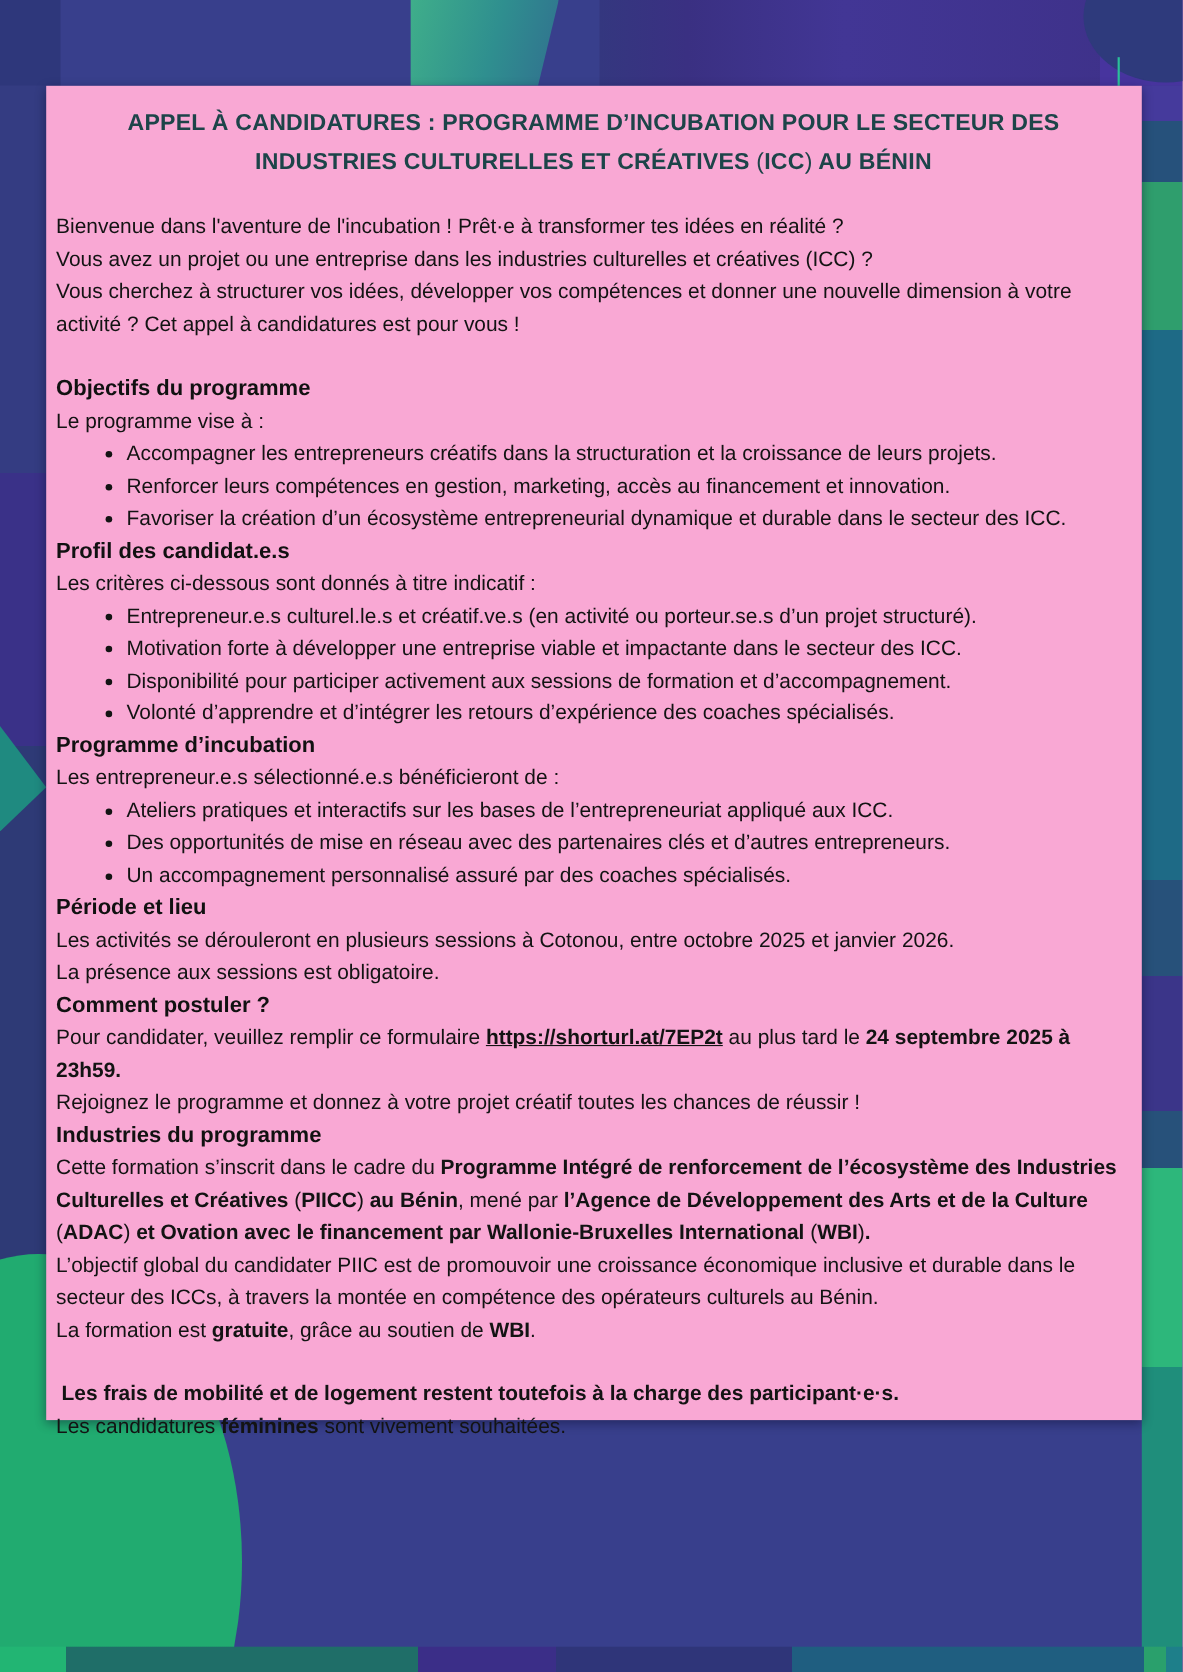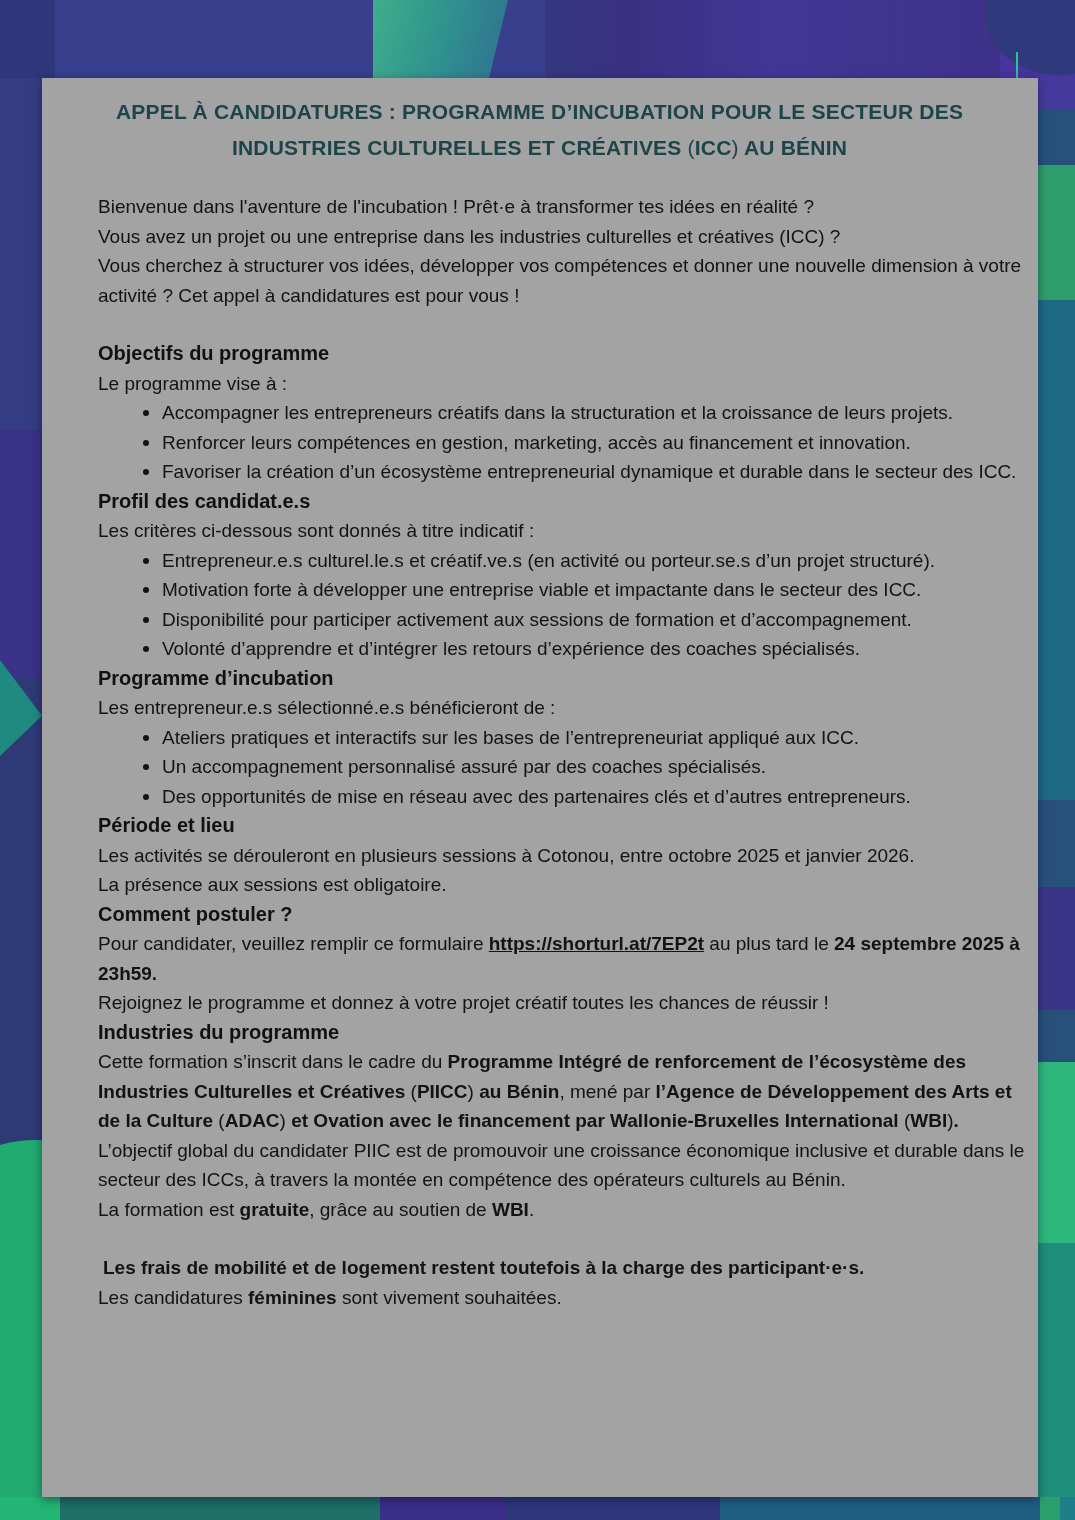--- a/index.html
+++ b/index.html
@@ -60,32 +60,32 @@
       #22b573 0,#22b573 60px,
       #1f6e68 60px,#1f6e68 380px,
       #3b2e88 380px,#3b2e88 505px,
       #2f3579 505px,#2f3579 720px,
       #1f5e80 720px,#1f5e80 1040px,
       #2aa06c 1040px,#2aa06c 1060px,
       #1e7f8a 1060px);
   }
   
   .panel {
-    position:absolute; left:42px; top:78px; width:996px; height:1419px;
-    background:#a3a3a3; box-sizing:border-box;
+    position:absolute; left:42px; top:78px; width:996px; height:1213px;
+    background:#f9a8d4; box-sizing:border-box;
     padding:10px 10px 0 9px;
     box-shadow:0 3px 9px rgba(8,10,40,.45);
   }
   .title {
     margin:6px 0 26px 0; text-align:center;
     color:#1d4449; font-size:21px; line-height:36px; font-weight:700;
     letter-spacing:.2px;
   }
   .title .n { font-weight:400; }
-  .doc { font-size:19px; line-height:29.5px; color:#131313;margin-left:47px; }
+  .doc { font-size:19px; line-height:29.5px; color:#131313; }
   .doc p, .doc h2 { margin:0; }
   .doc h2 { font-size:20px; line-height:29.5px; font-weight:700; color:#111; }
   ul.bullets { margin:0; padding:0; list-style:none; }
   ul.bullets li { position:relative; padding-left:64px; }
   ul.bullets li::before {
     content:""; position:absolute; left:45px; top:12px;
     width:6px; height:6px; border-radius:50%; background:#131313;
   }
   .spacer { height:29px; }
   .b { font-weight:700; }
@@ -136,22 +136,22 @@
       <li><span>Entrepreneur.e.s culturel.le.s et créatif.ve.s (en activité ou porteur.se.s d’un projet structuré).</span></li>
       <li><span>Motivation forte à développer une entreprise viable et impactante dans le secteur des ICC.</span></li>
       <li><span>Disponibilité pour participer activement aux sessions de formation et d’accompagnement.</span></li>
       <li><span>Volonté d’apprendre et d’intégrer les retours d’expérience des coaches spécialisés.</span></li>
     </ul>
 
     <h2>Programme d’incubation</h2>
     <p>Les entrepreneur.e.s sélectionné.e.s bénéficieront de :</p>
     <ul class="bullets">
       <li><span>Ateliers pratiques et interactifs sur les bases de l’entrepreneuriat appliqué aux ICC.</span></li>
+      <li><span>Des opportunités de mise en réseau avec des partenaires clés et d’autres entrepreneurs.</span></li>
       <li><span>Un accompagnement personnalisé assuré par des coaches spécialisés.</span></li>
-      <li><span>Des opportunités de mise en réseau avec des partenaires clés et d’autres entrepreneurs.</span></li>
     </ul>
 
     <h2>Période et lieu</h2>
     <p>Les activités se dérouleront en plusieurs sessions à Cotonou, entre octobre 2025 et janvier 2026.</p>
     <p>La présence aux sessions est obligatoire.</p>
 
     <h2>Comment postuler ?</h2>
     <p><span>Pour candidater, veuillez remplir ce formulaire </span><a class="link">https://shorturl.at/7EP2t</a><span>  au plus tard le </span><span class="b">24 septembre 2025 à 23h59.</span></p>
     <p>Rejoignez le programme et donnez à votre projet créatif toutes les chances de réussir !</p>
 

